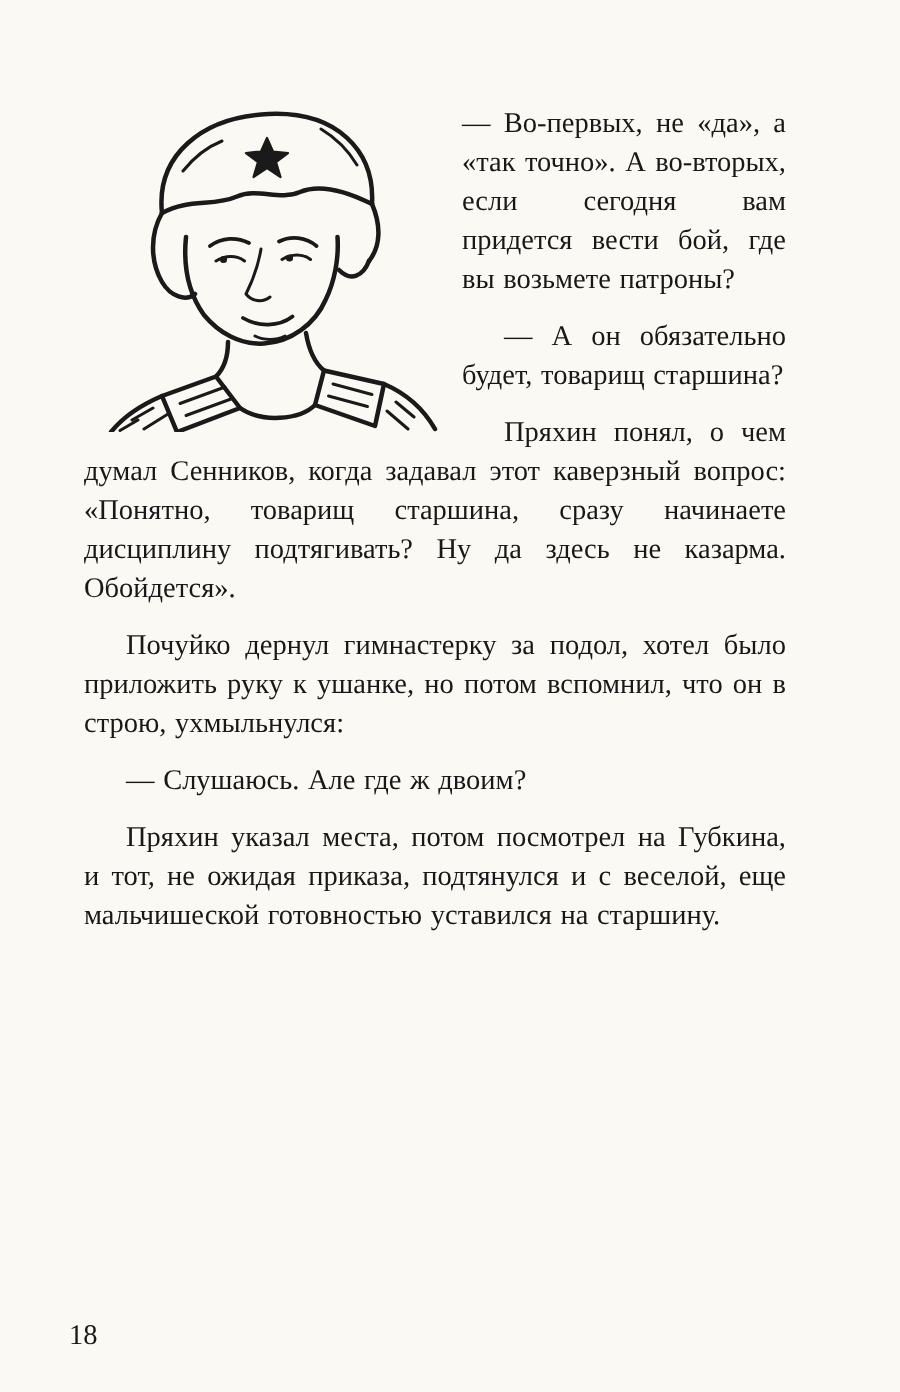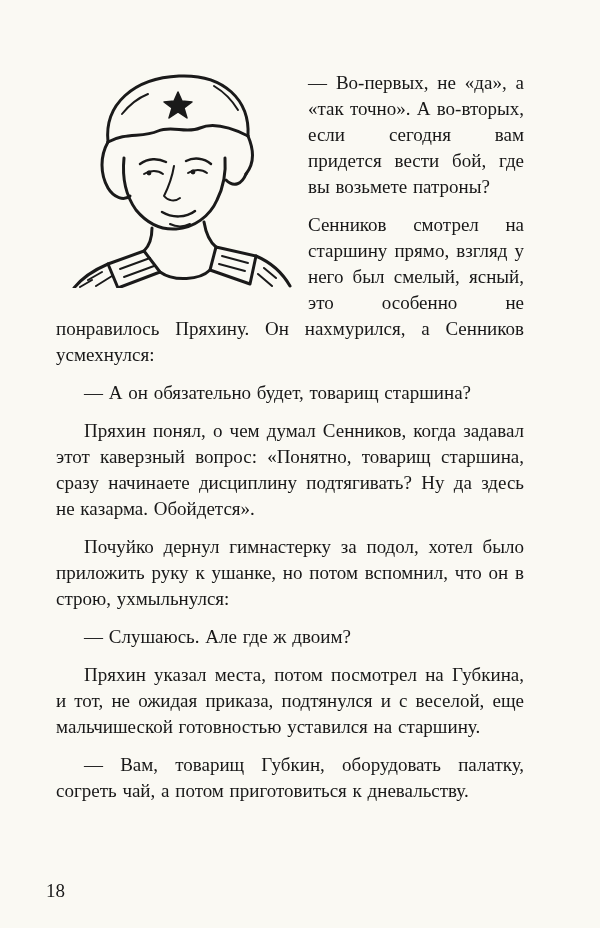--- a/index.html
+++ b/index.html
@@ -74,23 +74,21 @@
 
         <path d="M44,206 C30,212 18,220 10,230"></path>
         <path d="M192,198 C206,204 218,214 226,228"></path>
         <path d="M96,214 C110,224 136,222 146,212"></path>
         <path stroke-width="2" d="M24,222 L38,214 M32,228 L48,218 M16,229 L28,222 M200,210 L212,220 M194,216 L208,228"></path>
       </g>
     </svg>
   </figure>
 
   <p class="no-indent">— Во-первых, не «да», а «так точно». А во-вторых, если сегодня вам придется вести бой, где вы возьмете патроны?</p>
-  <p class="no-indent">Сенников смотрел на старшину прямо, взгляд у него был смелый, ясный, это особенно не понравилось Пряхину. Он нахмурился, а Сенников усмехнулся:</p>
   <p>— А он обязательно будет, товарищ старшина?</p>
   <p>Пряхин понял, о чем думал Сенников, когда задавал этот каверзный вопрос: «Понятно, товарищ старшина, сразу начинаете дисциплину подтягивать? Ну да здесь не казарма. Обойдется».</p>
   <p>Почуйко дернул гимнастерку за подол, хотел было приложить руку к ушанке, но потом вспомнил, что он в строю, ухмыльнулся:</p>
   <p>— Слушаюсь. Але где ж двоим?</p>
   <p>Пряхин указал места, потом посмотрел на Губкина, и тот, не ожидая приказа, подтянулся и с веселой, еще мальчишеской готовностью уставился на старшину.</p>
-  <p>— Вам, товарищ Губкин, оборудовать палатку, согреть чай, а потом приготовиться к дневальству.</p>
 
 </div>
 
 <span class="page-number">18</span>
 
 </body></html>

